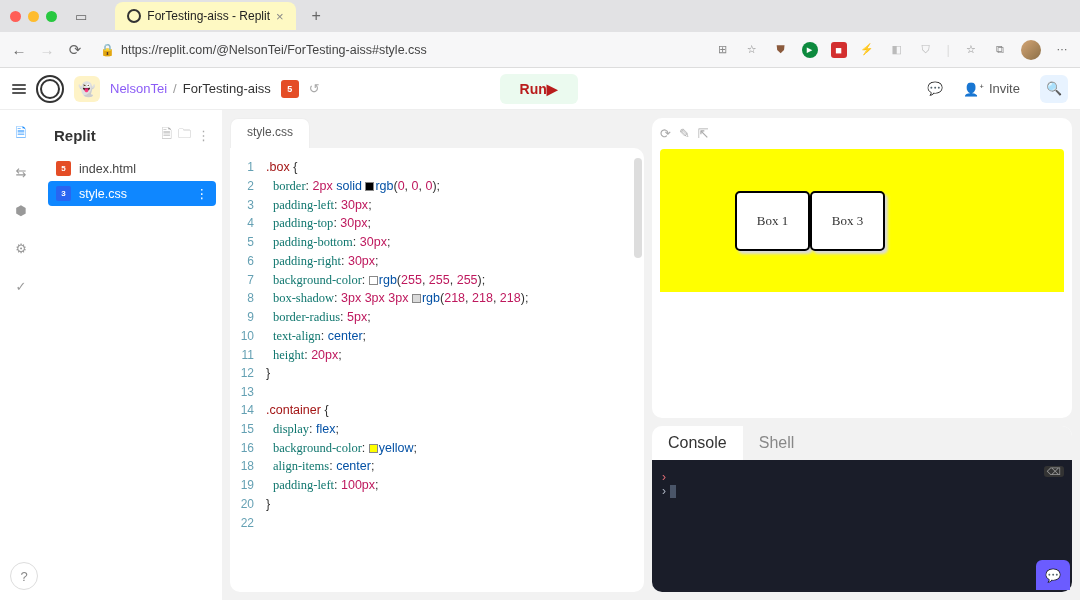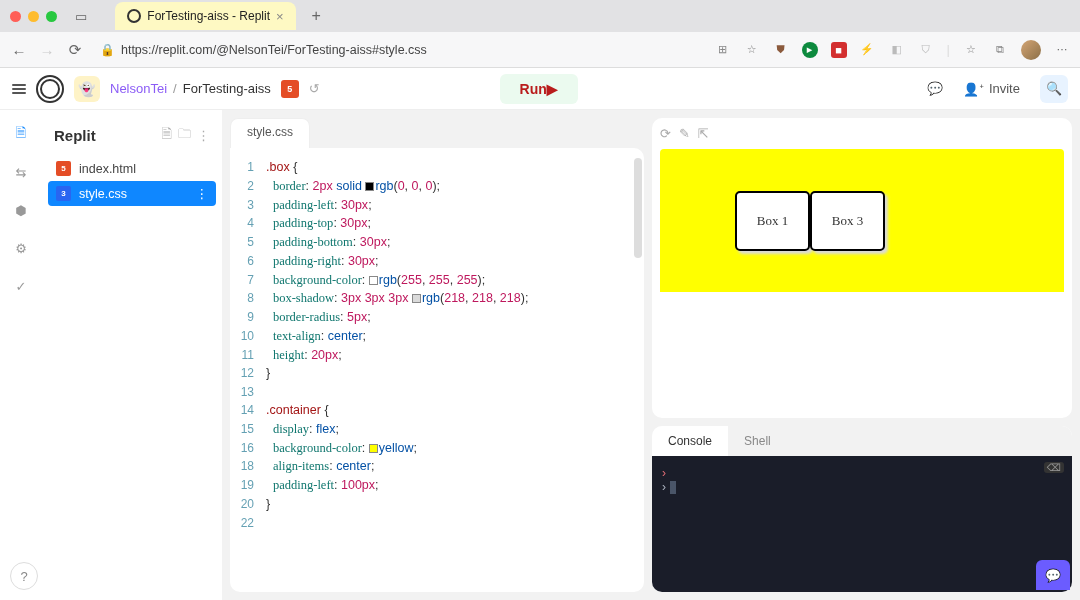--- a/index.html
+++ b/index.html
@@ -67,21 +67,21 @@
     .right-col{width:420px;display:flex;flex-direction:column;margin:8px 8px 8px 0;gap:8px;}
     .preview-panel{background:#fff;border-radius:10px;padding:8px;display:flex;flex-direction:column;flex:0 0 auto;height:300px;}
     .pv-addr{display:flex;align-items:center;gap:8px;margin-bottom:8px;}
     .pv-addr .url{flex:1;border:1px solid #ddd;border-radius:6px;padding:5px 10px;font-size:11.5px;color:#555;}
     .pv-icon{color:#aaa;font-size:13px;}
     .pv-canvas{flex:1;background:#fff;border-radius:4px;overflow:hidden;}
     .pv-container{background:#ffff00;height:143px;display:flex;align-items:center;padding-left:75px;}
     .pv-box{width:75px;height:60px;background:#fff;border:2px solid #000;box-shadow:3px 3px 3px rgb(218,218,218);border-radius:5px;display:flex;align-items:center;justify-content:center;font-family:"Times New Roman",serif;font-size:13px;}
     .console-panel{flex:1;display:flex;flex-direction:column;background:#fff;border-radius:10px;overflow:hidden;}
     .con-tabs{display:flex;background:#f2f2f2;}
-    .con-tab{padding:8px 16px;font-size:12px;color:#888;cursor:pointer;}
+    .con-tab{padding:8px 16px;font-size:16px;color:#888;cursor:pointer;}
     .con-tab.active{background:#fff;color:#333;}
     .con-body{flex:1;background:#1a1d29;padding:10px;font-family:Menlo,monospace;font-size:12px;position:relative;}
     .con-prompt{color:#e06c75;}
     .con-prompt2{color:#abb2bf;}
     .con-cursor{display:inline-block;width:6px;height:13px;background:#4a5568;margin-left:4px;vertical-align:middle;}
     .con-x{position:absolute;right:8px;top:6px;background:#333;color:#999;font-size:10px;border-radius:3px;padding:0 3px;}
     .help-btn{position:absolute;left:10px;bottom:10px;width:28px;height:28px;border:1px solid #ddd;border-radius:50%;background:#fff;display:flex;align-items:center;justify-content:center;color:#888;}
     .chat-btn{position:absolute;right:10px;bottom:10px;width:34px;height:30px;background:#6b5cff;border-radius:6px 6px 0 0;display:flex;align-items:center;justify-content:center;color:#fff;}
   </style>
 </head>

